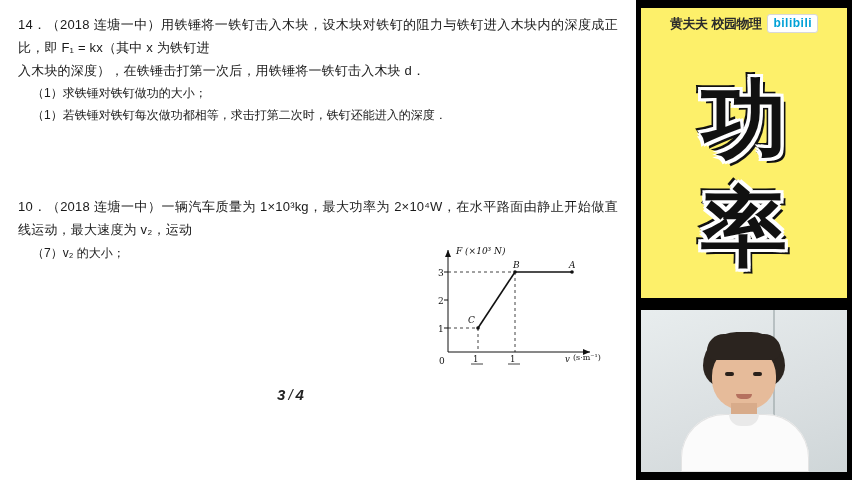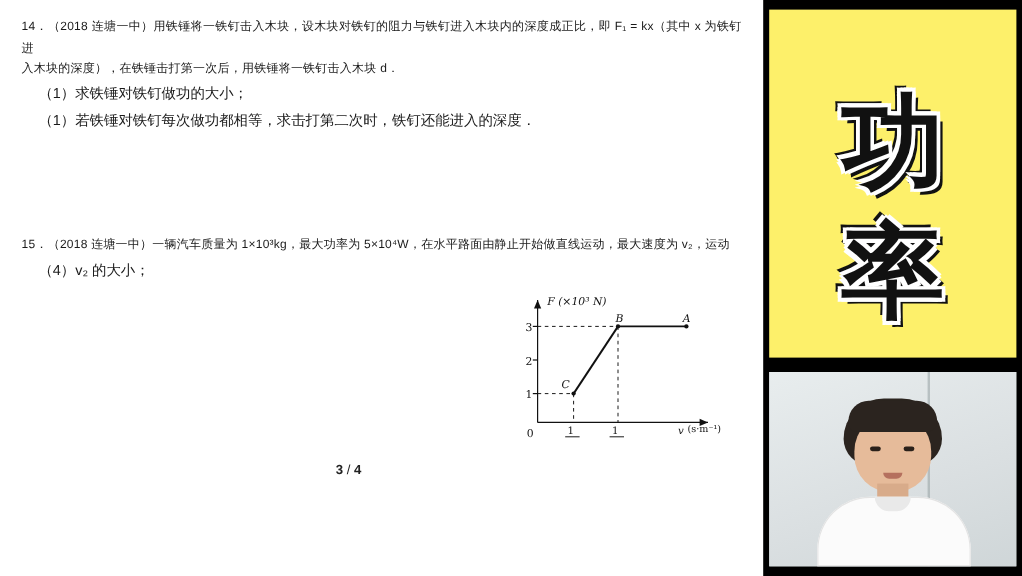--- a/index.html
+++ b/index.html
@@ -18,21 +18,21 @@
   
   #doc {
     position: absolute;
     left: 0; top: 0;
     width: 636px; height: 480px;
     background: #ffffff;
     padding: 14px 18px 0 18px;
   }
   .q-block { margin-bottom: 4px; }
   .q-line {
-    font-size: 10px;
+    font-size: 13px;
     color: #1a1a1a;
     line-height: 1.75;
     letter-spacing: 0.2px;
     text-align: justify;
   }
   .q-sub {
     font-size: 12px;
     color: #1a1a1a;
     line-height: 1.85;
     padding-left: 14px;
@@ -48,23 +48,24 @@
     width: 200px; height: 125px;
   }
   #graph-wrap svg { display: block; }
 
   
   #pagenum {
     position: absolute;
     left: 0; top: 386px;
     width: 581px;
     text-align: center;
-    font-size: 11px;
+    font-size: 15px;
     font-weight: bold;
     color: #222;
+    font-style: italic;
   }
   #pagenum .slash { font-weight: normal; padding: 0 3px; }
 
   
   #right-col {
     position: absolute;
     left: 636px; top: 0;
     width: 216px; height: 480px;
     background: #000;
   }
@@ -197,22 +198,22 @@
   <div id="doc">
 
     <div id="q14" class="q-block">
       <div class="q-line">14．（2018 连塘一中）用铁锤将一铁钉击入木块，设木块对铁钉的阻力与铁钉进入木块内的深度成正比，即 F₁ = kx（其中 x 为铁钉进</div>
       <div class="q-line">入木块的深度），在铁锤击打第一次后，用铁锤将一铁钉击入木块 d．</div>
       <div class="q-sub">（1）求铁锤对铁钉做功的大小；</div>
       <div class="q-sub">（1）若铁锤对铁钉每次做功都相等，求击打第二次时，铁钉还能进入的深度．</div>
     </div>
 
     <div id="q15" class="q-block">
-      <div class="q-line">15．（2018 连塘一中）一辆汽车质量为 1×10³kg，最大功率为 5×10⁴W，在水平路面由静止开始做直线运动，最大速度为 v₂，运动</div>
-      <div class="q-sub">（4）v₂ 的大小；</div>
+      <div class="q-line">10．（2018 连塘一中）一辆汽车质量为 1×10³kg，最大功率为 2×10⁴W，在水平路面由静止开始做直线运动，最大速度为 v₂，运动</div>
+      <div class="q-sub">（7）v₂ 的大小；</div>
     </div>
 
     <div id="graph-wrap">
       <svg width="200" height="125" viewBox="0 0 200 125" xmlns="http://www.w3.org/2000/svg">
 
         <line x1="28" y1="112" x2="170" y2="112" stroke="#111" stroke-width="1"></line>
         <polygon points="170,112 163,109 163,115" fill="#111"></polygon>
         <line x1="28" y1="112" x2="28" y2="10" stroke="#111" stroke-width="1"></line>
         <polygon points="28,10 25,17 31,17" fill="#111"></polygon>
 
@@ -261,20 +262,24 @@
     </div>
 
     <div id="pagenum">
       <span>3</span><span class="slash">/</span><span>4</span>
     </div>
   </div>
 
   <div id="right-col"></div>
 
   <div id="title-card">
+    <div id="brand-row">
+      <span id="brand-text">黄夫夫 校园物理</span>
+      <span id="bili-logo">bilibili</span>
+    </div>
     <div class="big-char" id="char1">功</div>
     <div class="big-char" id="char2">率</div>
   </div>
 
   <div id="webcam">
     <div id="wc-bg"></div>
     <div id="wc-wallline"></div>
     <div id="wc-hair"></div>
     <div id="wc-face"></div>
     <div id="wc-fringe"></div>

